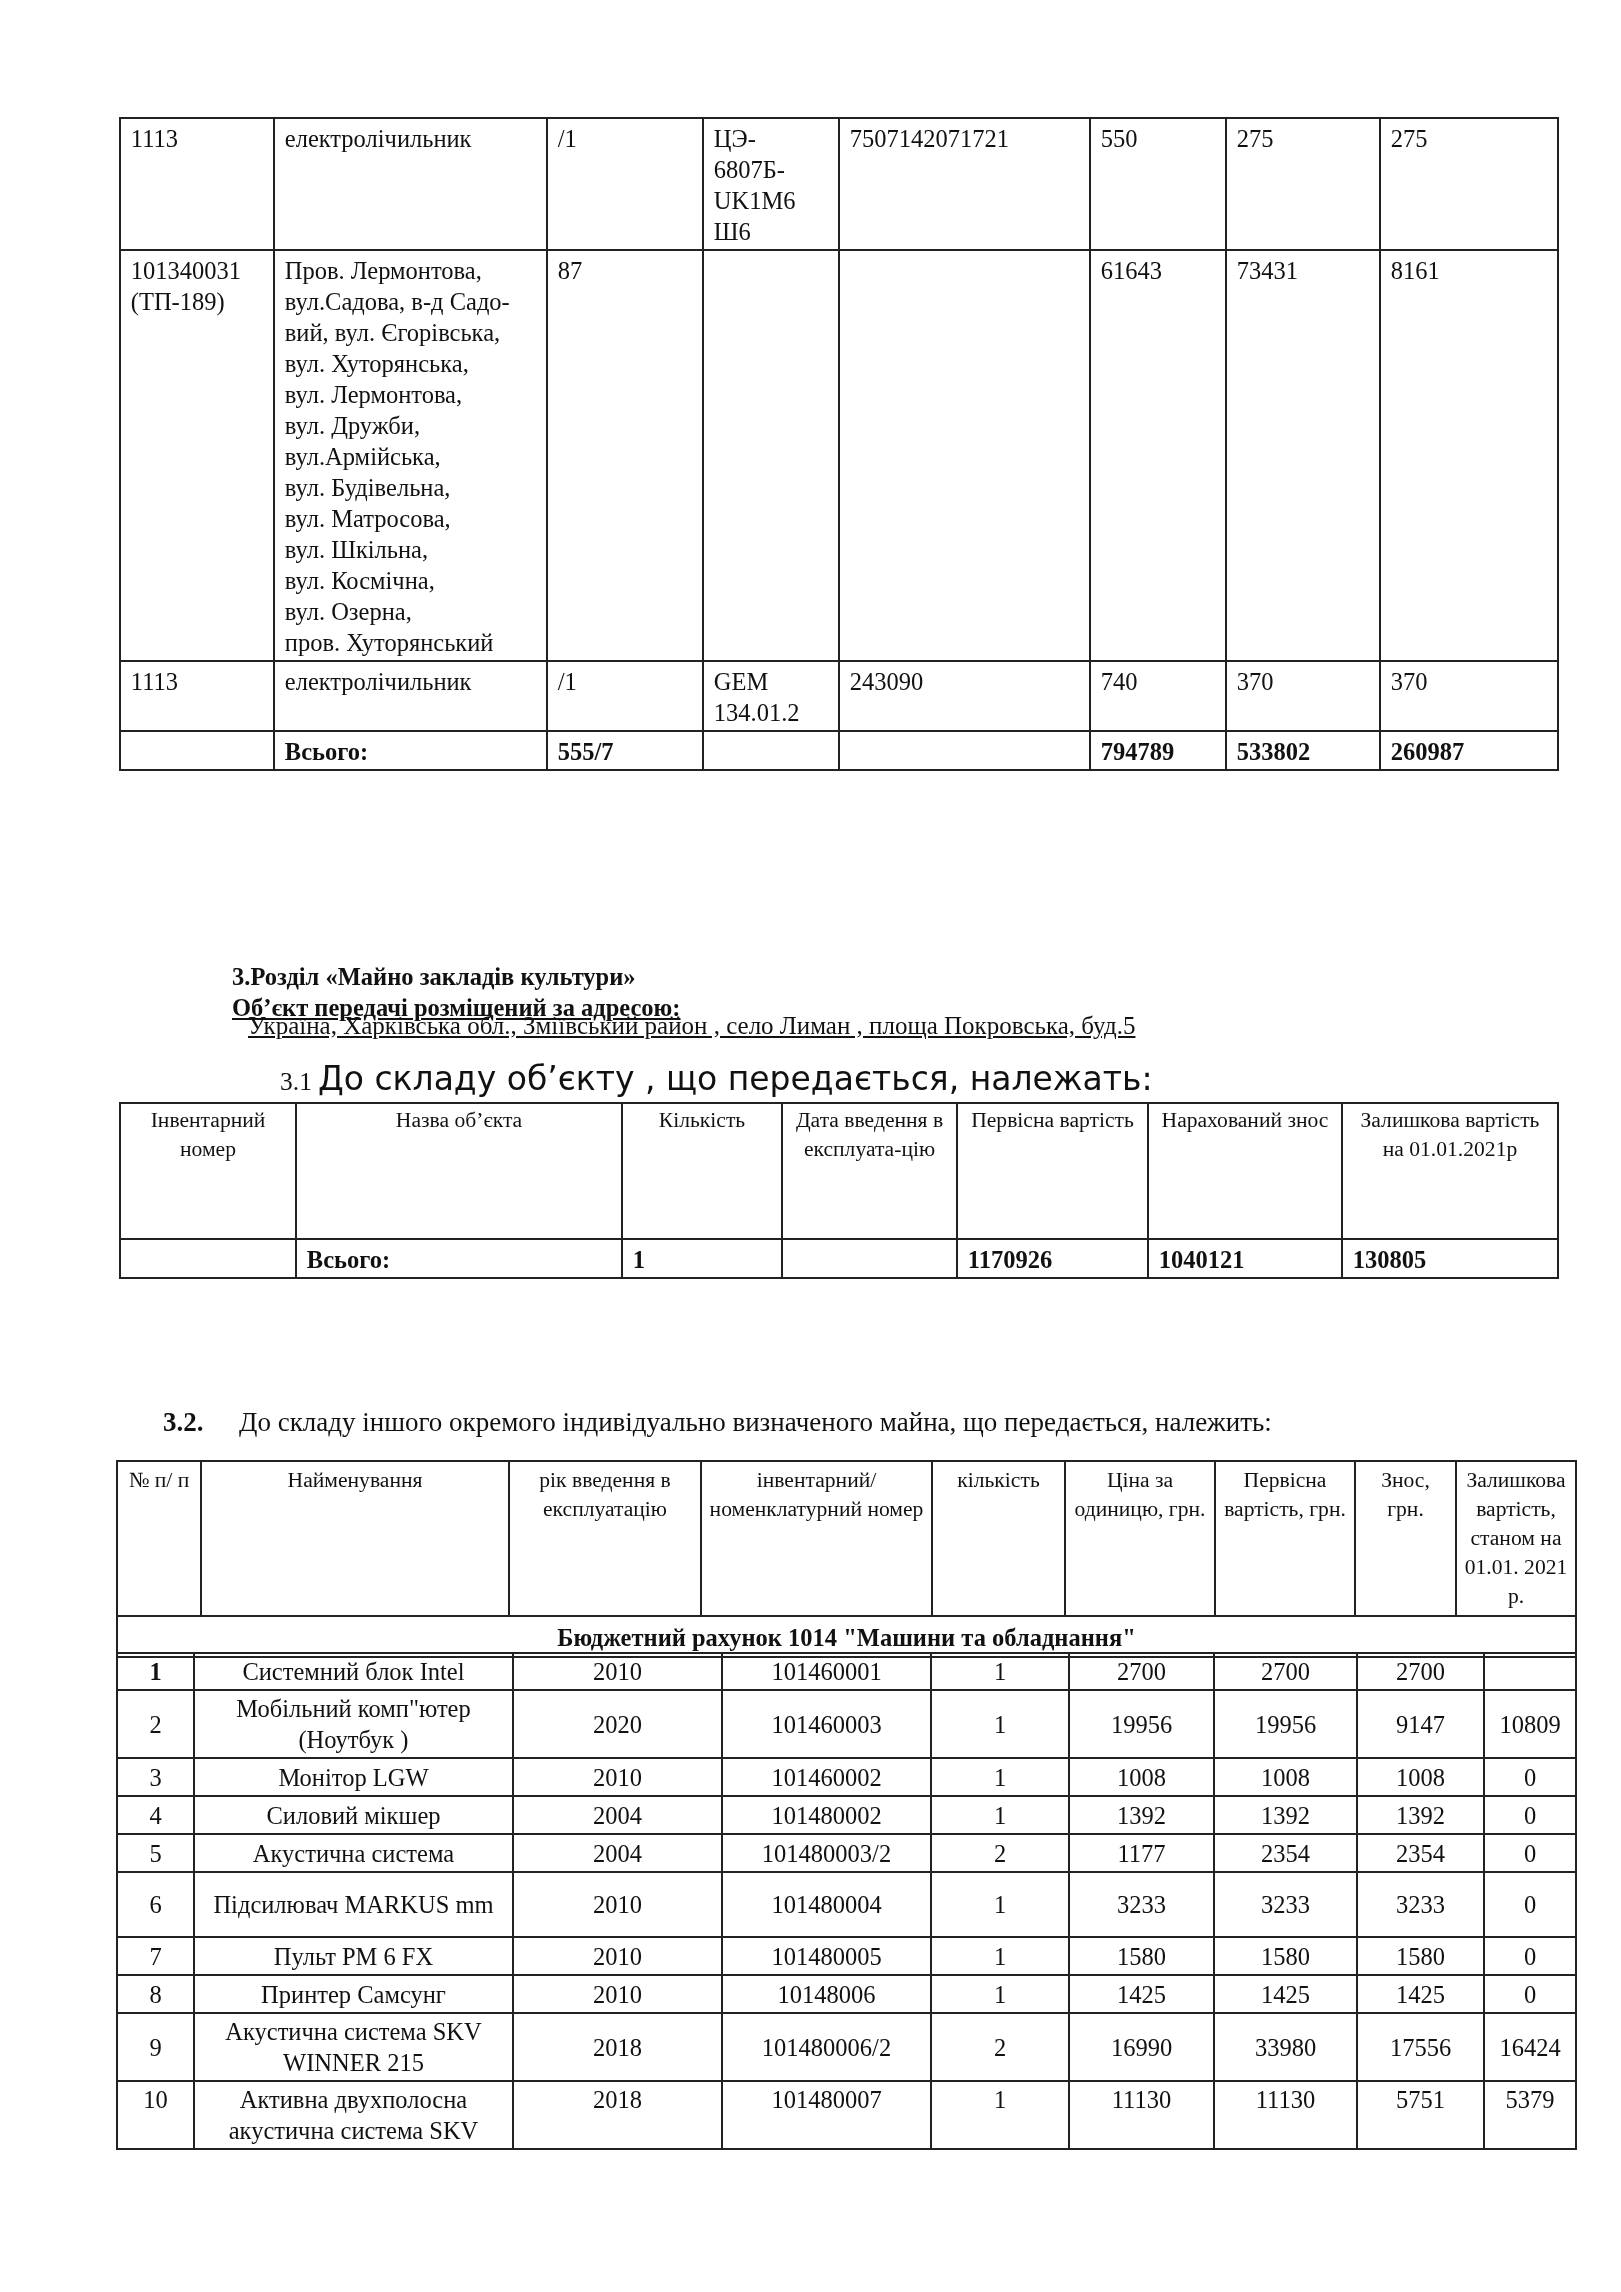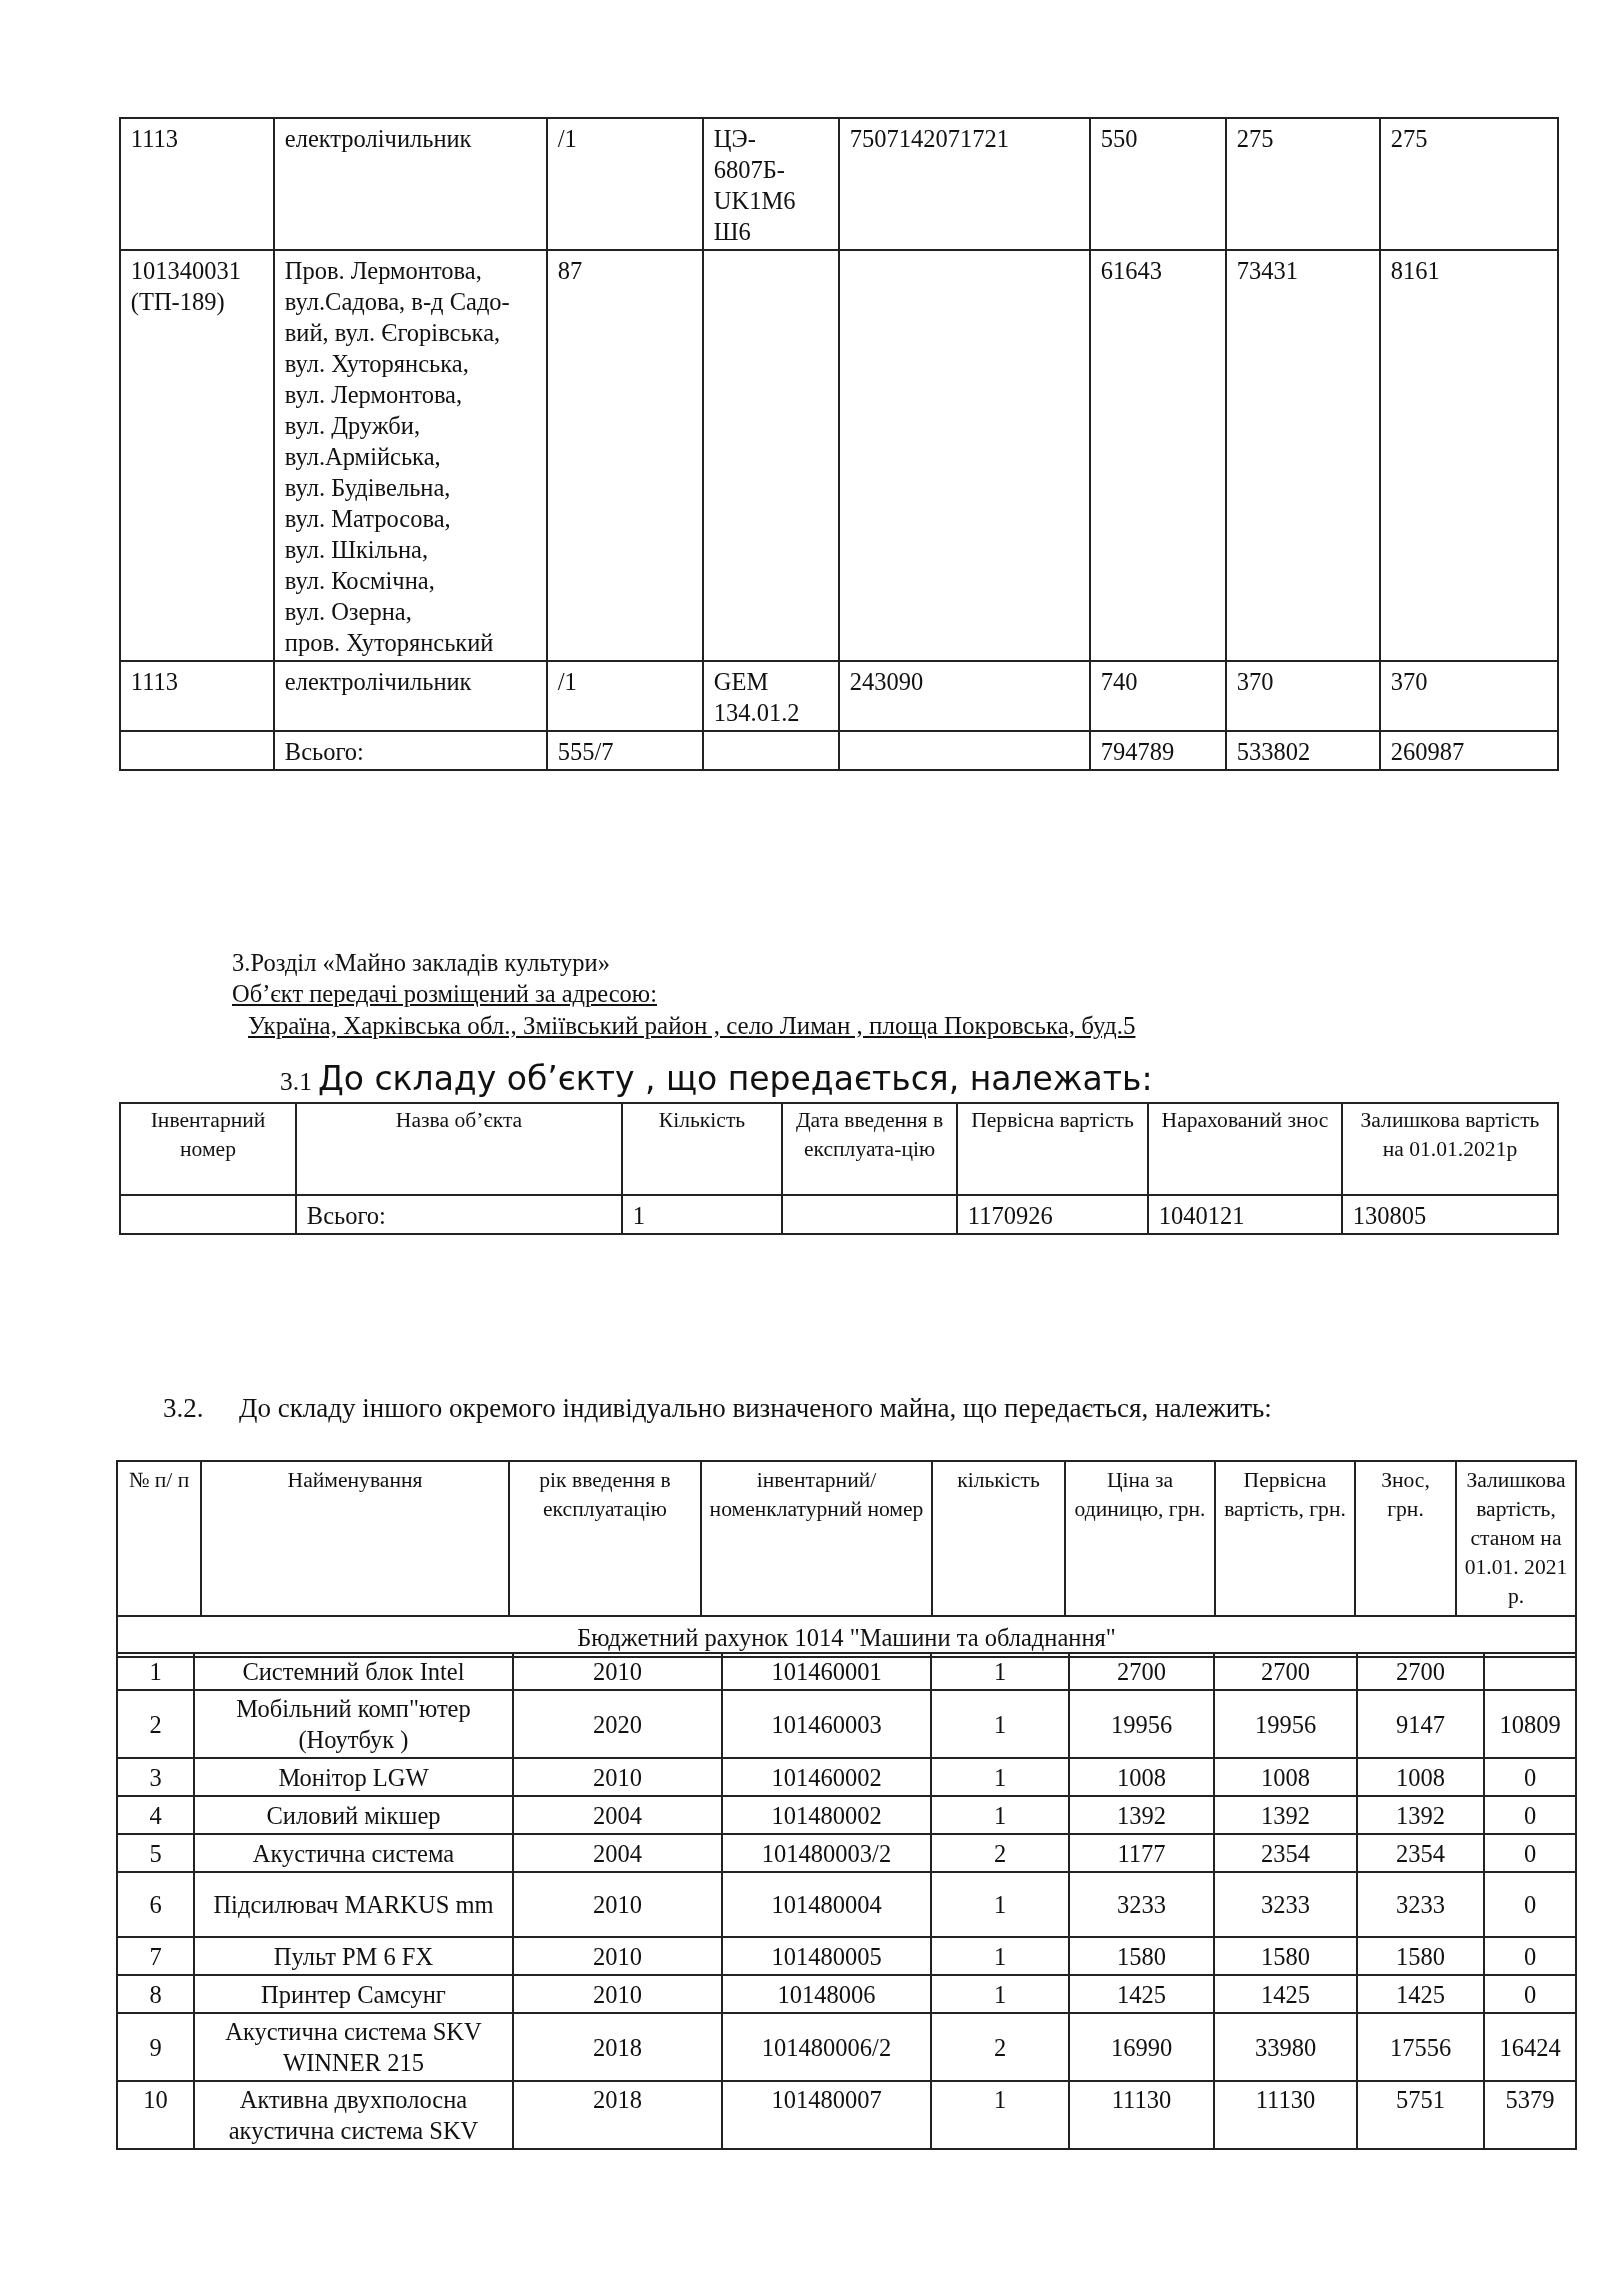--- a/index.html
+++ b/index.html
@@ -2,21 +2,21 @@
 <html><head>
 <meta charset="utf-8">
 <style>
   html, body { margin: 0; padding: 0; background: #ffffff; }
   body { width: 1621px; height: 2293px; position: relative; font-family: "Liberation Serif", serif; color: #111; font-size: 24.5px; }
   .abs { position: absolute; }
   table { border-collapse: collapse; position: absolute; table-layout: fixed; }
   td { border: 2px solid #222; vertical-align: top; padding: 3.9px 9.8px 2px 9.8px; line-height: 31px; font-size: 24.5px; }
   td.c { text-align: center; }
   td.mid { vertical-align: middle; }
-  .bold { font-weight: normal; }
+  .bold { font-weight: bold; margin-top: 14px; }
   .ml { white-space: pre-line; }
   .hdr td { font-size: 21.6px; line-height: 29px; text-align: center; padding: 2px 5.9px; }
   .hdr3 td { font-size: 21.6px; line-height: 29px; text-align: center; padding: 3.9px 5.9px; }
   .t3 td { padding: 2px 5.9px; line-height: 31px; }
   .u { text-decoration: underline; }
   .sans { font-family: "DejaVu Sans", sans-serif; }
 </style>
 </head>
 <body>
 
@@ -104,21 +104,21 @@
   <colgroup>
     <col style="width:176px">
       <col style="width:326px">
       <col style="width:160px">
       <col style="width:175px">
     <col style="width:191px">
       <col style="width:194px">
       <col style="width:216px">
   </colgroup>
   <tbody>
-      <tr class="hdr" style="height:92px">
+      <tr class="hdr" style="height:136px">
     <td>Інвентарний номер</td>
     <td>Назва об’єкта</td>
     <td>Кількість</td>
     <td>Дата введення в експлуата-цію</td>
     <td>Первісна вартість</td>
     <td>Нарахований знос</td>
     <td>Залишкова вартість на 01.01.2021р</td>
   </tr>
   <tr class="bold" style="height:37px">
     <td></td>

